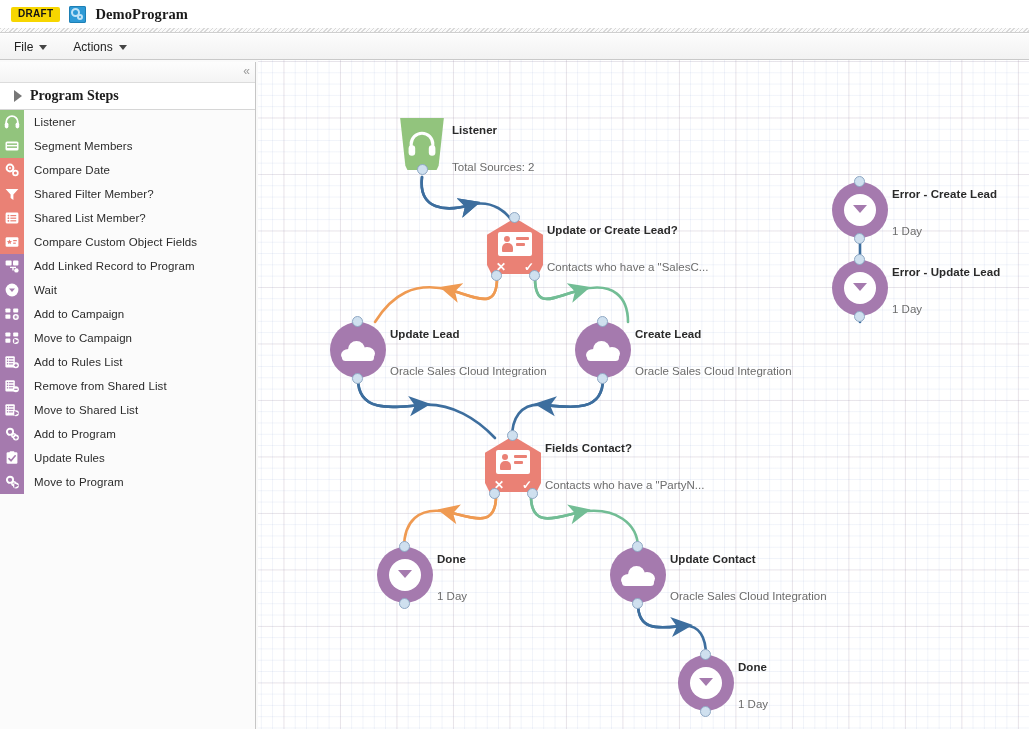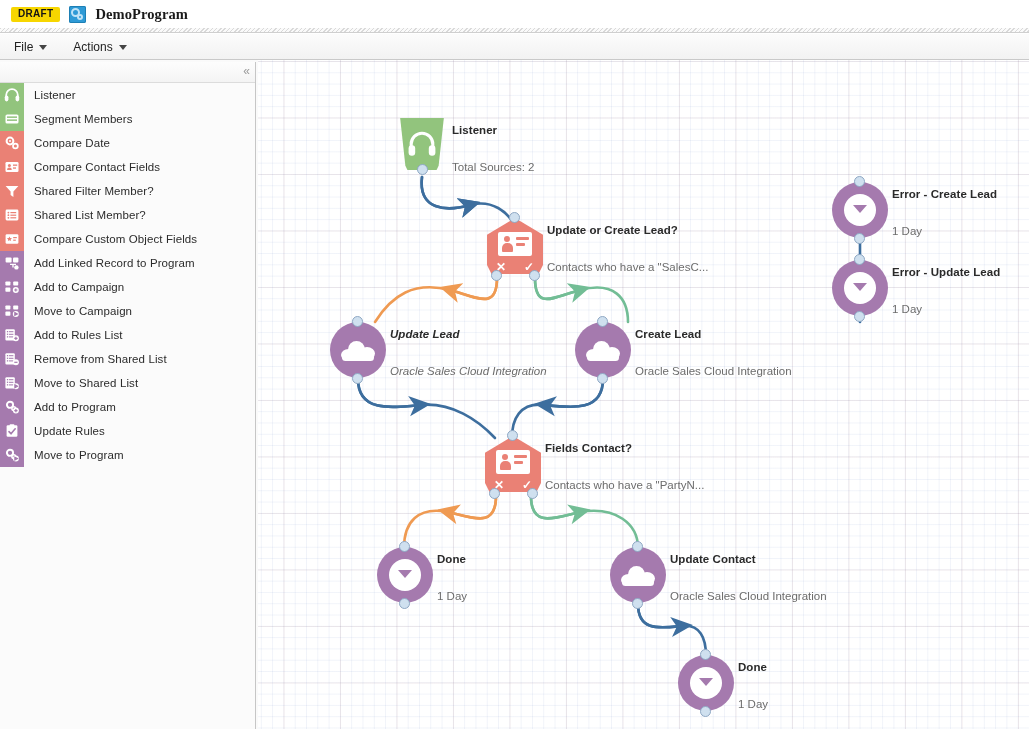--- a/index.html
+++ b/index.html
@@ -362,21 +362,21 @@
     <div class="shape-circle">
       <div class="cloud">
         <i class="c2"></i>
           <i class="c1"></i>
           <i class="c3"></i>
           <i class="c4"></i>
       </div>
     </div>
     <div class="anchor" style="left:22px; top:-6px;"></div>
     <div class="anchor" style="left:22px; top:51px;"></div>
-    <div class="node-label" style="left:60px;font-style:italic;">
+    <div class="node-label" style="left:60px;">
       <div class="node-title">Update Lead</div>
       <div class="node-sub">Oracle Sales Cloud Integration</div>
     </div>
   </div>
 
   <div class="node" style="left:575px; top:262px;">
     <div class="shape-circle">
       <div class="cloud">
         <i class="c2"></i>
           <i class="c1"></i>
@@ -457,20 +457,24 @@
       <div class="node-title">Done</div>
       <div class="node-sub">1 Day</div>
     </div>
   </div>
 </div>
 
 <div id="palette">
   <div id="palette-top">
     <span id="collapse-btn">«</span>
   </div>
+  <div id="palette-header">
+    <span class="tri"></span>
+    <span class="ttl">Program Steps</span>
+  </div>
   <div id="palette-list">
       <div class="pal-item">
         <div class="pal-ico" style="background: rgb(146, 196, 125);">
           <svg width="16" height="16" viewBox="0 0 16 16">
             <path d="M2.2,9.4 V8 a5.8,5.8 0 0 1 11.6,0 V9.4" fill="none" stroke="#ffffff" stroke-width="1.8" stroke-linecap="round"></path>
             <rect x="0.8" y="8.4" width="3.6" height="6" rx="1.8" fill="#ffffff"></rect>
             <rect x="11.6" y="8.4" width="3.6" height="6" rx="1.8" fill="#ffffff"></rect>
           </svg>
         </div>
         <div class="pal-label">Listener</div>
@@ -487,32 +491,20 @@
       </div>
       <div class="pal-item">
         <div class="pal-ico" style="background: rgb(234, 129, 117);">
           <svg width="16" height="16" viewBox="0 0 16 16">
             <circle cx="6" cy="6" r="3.4" fill="none" stroke="#ffffff" stroke-width="2"></circle>
             <circle cx="11.4" cy="11" r="2.4" fill="none" stroke="#ffffff" stroke-width="1.7"></circle>
             <circle cx="6" cy="6" r="1" fill="#ffffff"></circle>
           </svg>
         </div>
         <div class="pal-label">Compare Date</div>
-      </div>
-      <div class="pal-item">
-        <div class="pal-ico" style="background: rgb(234, 129, 117);">
-          <svg width="16" height="16" viewBox="0 0 16 16">
-            <rect x="1.5" y="3" width="13" height="10" rx="1.3" fill="#ffffff"></rect>
-            <circle cx="5.4" cy="6.4" r="1.5" fill="#ea8175"></circle>
-            <path d="M3,11 a2.4,2.4 0 0 1 4.8,0 Z" fill="#ea8175"></path>
-            <rect x="9" y="5.5" width="4.2" height="1.3" fill="#ea8175"></rect>
-            <rect x="9" y="8.4" width="3" height="1.3" fill="#ea8175"></rect>
-          </svg>
-        </div>
-        <div class="pal-label">Compare Contact Fields</div>
       </div>
       <div class="pal-item">
         <div class="pal-ico" style="background: rgb(234, 129, 117);">
           <svg width="16" height="16" viewBox="0 0 16 16">
             <path d="M1.6,3 H14.4 L9.4,8.6 V14 L6.6,12 V8.6 Z" fill="#ffffff"></path>
           </svg>
         </div>
         <div class="pal-label">Shared Filter Member?</div>
       </div>
       <div class="pal-item">
@@ -543,20 +535,29 @@
       <div class="pal-item">
         <div class="pal-ico" style="background: rgb(165, 122, 174);">
           <svg width="16" height="16" viewBox="0 0 16 16">
             <rect x="1.6" y="2.6" width="6" height="5" rx="1" fill="#ffffff"></rect>
             <rect x="9" y="2.6" width="5.4" height="5" rx="1" fill="#ffffff"></rect>
             <path d="M6,9.4 L12,9.4 M9,9.4 L9,12.6" stroke="#ffffff" stroke-width="1.4"></path>
             <circle cx="12.4" cy="12.4" r="2.2" fill="#ffffff"></circle>
           </svg>
         </div>
         <div class="pal-label">Add Linked Record to Program</div>
+      </div>
+      <div class="pal-item">
+        <div class="pal-ico" style="background: rgb(165, 122, 174);">
+          <svg width="16" height="16" viewBox="0 0 16 16">
+            <circle cx="8" cy="8" r="6.4" fill="#ffffff"></circle>
+            <path d="M5,6.6 L8,10 L11,6.6" fill="#a57aae"></path>
+          </svg>
+        </div>
+        <div class="pal-label">Wait</div>
       </div>
       <div class="pal-item">
         <div class="pal-ico" style="background: rgb(165, 122, 174);">
           <svg width="16" height="16" viewBox="0 0 16 16">
             <rect x="1.4" y="2.4" width="5" height="4.2" rx="0.8" fill="#ffffff"></rect>
             <rect x="9.2" y="2.4" width="5" height="4.2" rx="0.8" fill="#ffffff"></rect>
             <rect x="1.4" y="8.6" width="5" height="4.2" rx="0.8" fill="#ffffff"></rect>
             <circle cx="11.8" cy="11" r="3" fill="#ffffff"></circle>
             <path d="M11.8,9.4 V12.6 M10.2,11 H13.4" stroke="#a57aae" fill="#a57aae" stroke-width="1.1"></path>
           </svg>

